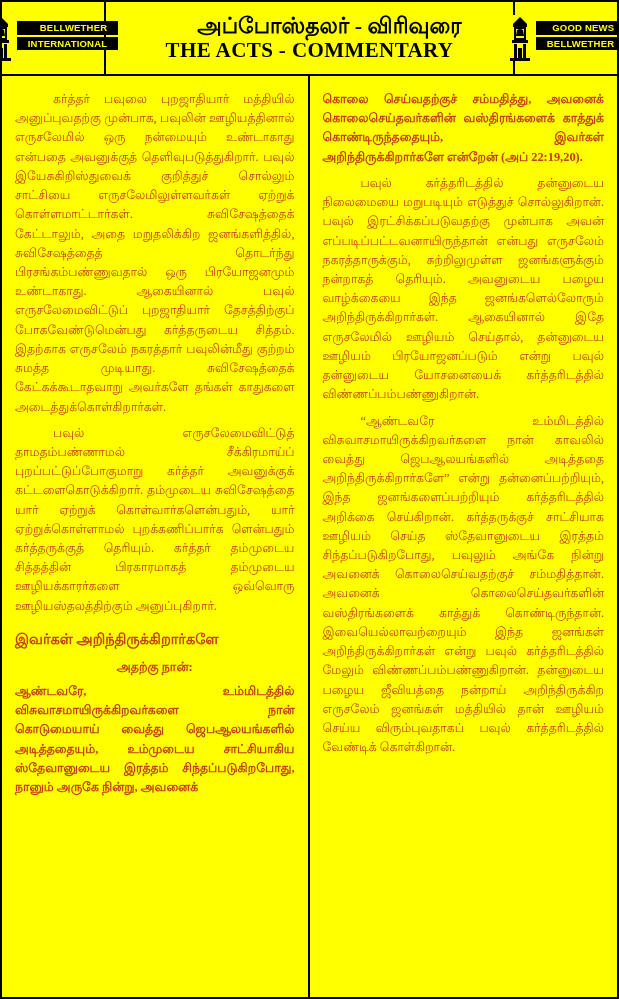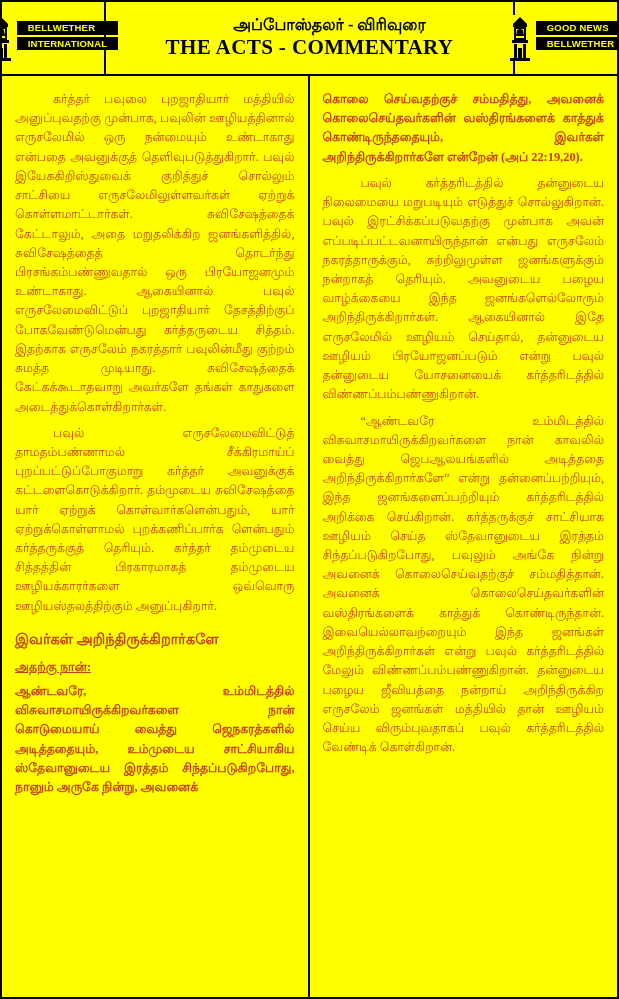--- a/index.html
+++ b/index.html
@@ -60,39 +60,39 @@
     flex-direction: column;
     align-items: stretch;
     flex: 1 1 auto;
   }
   .logo-line {
     background: #000000;
     color: #ffff00;
     font-size: 9.5px;
     font-weight: bold;
     letter-spacing: .2px;
-    text-align: left;
+    text-align: right;
     padding: 2px 11px;
     line-height: 1.05;
     margin-bottom: 2px;
     white-space: nowrap;
   }
   .logo-line:last-child { margin-bottom: 5px; }
 
   .header-titles {
     flex: 1 1 auto;
     display: flex;
     flex-direction: column;
     justify-content: center;
     align-items: center;
     padding: 2px 4px;
   }
   .title-tamil {
     font-family: "Liberation Serif", serif;
-    font-size: 16px;
+    font-size: 22px;
     font-weight: bold;
     color: #000000;
     line-height: 1.15;
     text-align: center;
     white-space: nowrap;
     margin-left: 40px;
   }
   .title-en {
     font-family: "Liberation Serif", serif;
     font-size: 21px;
@@ -134,23 +134,22 @@
   p.para.indent { text-indent: 38px; }
   p.heading {
     margin: 12px 0 8px 0;
     font-weight: bold;
     font-size: 14.5px;
     text-align: left;
   }
   p.quote-title {
     margin: 4px 0 4px 0;
     font-weight: bold;
-    text-align: left;
+    text-align: center;
     font-size: 12.6px;
-    text-decoration: underline;
   }
   p.scripture {
     margin: 0 0 7px 0;
     font-weight: bold;
     text-align: justify;
   }
 </style>
 </head>
 <body>
 
@@ -206,21 +205,21 @@
     </div>
   </div>
 
   <div class="columns">
 
     <div class="col col-left">
       <p class="para indent">கர்த்தர் பவுலை புறஜாதியார் மத்தியில் அனுப்புவதற்கு முன்பாக, பவுலின் ஊழியத்தினால் எருசலேமில் ஒரு நன்மையும் உண்டாகாது என்பதை அவனுக்குத் தெளிவுபடுத்துகிறார். பவுல் இயேசுகிறிஸ்துவைக் குறித்துச் சொல்லும் சாட்சியை எருசலேமிலுள்ளவர்கள் ஏற்றுக் கொள்ளமாட்டார்கள். சுவிசேஷத்தைக் கேட்டாலும், அதை மறுதலிக்கிற ஜனங்களி­த்தில், சுவிசேஷத்தைத் தொடர்ந்து பிரசங்கம்பண்ணுவதால் ஒரு பிரயோஜனமும் உண்டாகாது. ஆகையினால் பவுல் எருசலேமைவிட்டுப் புறஜாதியார் தேசத்திற்குப் போகவேண்டுமென்பது கர்த்தருடைய சித்தம். இதற்காக எருசலேம் நகரத்தார் பவுலின்மீது குற்றம் சுமத்த முடியாது. சுவிசேஷத்தைக் கேட்கக்கூடாதவாறு அவர்களே தங்கள் காதுகளை அடைத்துக்கொள்கிறார்கள்.</p>
       <p class="para indent">பவுல் எருசலேமைவிட்டுத் தாமதம்பண்ணாமல் சீக்கிரமாய்ப் புறப்பட்டுப்போகுமாறு கர்த்தர் அவனுக்குக் கட்டளைகொடுக்கிறார். தம்முடைய சுவிசேஷத்தை யார் ஏற்றுக் கொள்வார்களென்பதும், யார் ஏற்றுக்கொள்ளாமல் புறக்கணிப்பார்க ளென்பதும் கர்த்தருக்குத் தெரியும். கர்த்தர் தம்முடைய சித்தத்தின் பிரகாரமாகத் தம்முடைய ஊழியக்காரர்களை ஒவ்வொரு ஊழியஸ்தலத்திற்கும் அனுப்புகிறார்.</p>
       <p class="heading">இவர்கள் அறிந்திருக்கிறார்களே</p>
       <p class="quote-title">அதற்கு நான்:</p>
-      <p class="scripture">ஆண்டவரே, உம்மிடத்தில் விசுவாசமாயிருக்கிறவர்களை நான் கொடுமையாய் வைத்து ஜெநகரத்களில் அடித்ததையும், உம்முடைய சாட்சியாகிய ஸ்தேவானுடைய இரத்தம் சிந்தப்படுகிறபோது, நானும் அருகே நின்று, அவனைக்</p>
+      <p class="scripture">ஆண்டவரே, உம்மிடத்தில் விசுவாசமாயிருக்கிறவர்களை நான் கொடுமையாய் வைத்து ஜெபஆலயங்களில் அடித்ததையும், உம்முடைய சாட்சியாகிய ஸ்தேவானுடைய இரத்தம் சிந்தப்படுகிறபோது, நானும் அருகே நின்று, அவனைக்</p>
     </div>
 
     <div class="col col-right">
       <p class="scripture">கொலை செய்வதற்குச் சம்மதித்து, அவனைக் கொலைசெய்தவர்களின் வஸ்திரங்களைக் காத்துக் கொண்டிருந்ததையும், இவர்கள் அறிந்திருக்கிறார்களே என்றேன் (அப் 22:19,20).</p>
       <p class="para indent">பவுல் கர்த்தரிடத்தில் தன்னுடைய நிலைமையை மறுபடியும் எடுத்துச் சொல்லுகிறான். பவுல் இரட்சிக்கப்படுவதற்கு முன்பாக அவன் எப்படிப்பட்டவனாயிருந்தான் என்பது எருசலேம் நகரத்தாருக்கும், சுற்றிலுமுள்ள ஜனங்களுக்கும் நன்றாகத் தெரியும். அவனுடைய பழைய வாழ்க்கையை இந்த ஜனங்களெல்லோரும் அறிந்திருக்கிறார்கள். ஆகையினால் இதே எருசலேமில் ஊழியம் செய்தால், தன்னுடைய ஊழியம் பிரயோஜனப்படும் என்று பவுல் தன்னுடைய யோசனையைக் கர்த்தரிடத்தில் விண்ணப்பம்பண்ணுகிறான்.</p>
       <p class="para indent">“ஆண்டவரே உம்மிடத்தில் விசுவாசமாயிருக்கிறவர்களை நான் காவலில் வைத்து ஜெபஆலயங்களில் அடித்ததை அறிந்திருக்கிறார்களே” என்று தன்னைப்பற்றியும், இந்த ஜனங்களைப்பற்றியும் கர்த்தரிடத்தில் அறிக்கை செய்கிறான். கர்த்தருக்குச் சாட்சியாக ஊழியம் செய்த ஸ்தேவானுடைய இரத்தம் சிந்தப்படுகிறபோது, பவுலும் அங்கே நின்று அவனைக் கொலைசெய்வதற்குச் சம்மதித்தான். அவனைக் கொலைசெய்தவர்களின் வஸ்திரங்களைக் காத்துக் கொண்டிருந்தான். இவையெல்லாவற்றையும் இந்த ஜனங்கள் அறிந்திருக்கிறார்கள் என்று பவுல் கர்த்தரிடத்தில் மேலும் விண்ணப்பம்பண்ணுகிறான். தன்னுடைய பழைய ஜீவியத்தை நன்றாய் அறிந்திருக்கிற எருசலேம் ஜனங்கள் மத்தியில் தான் ஊழியம் செய்ய விரும்புவதாகப் பவுல் கர்த்தரிடத்தில் வேண்டிக் கொள்கிறான்.</p>
     </div>
 
   </div>
 </div>

